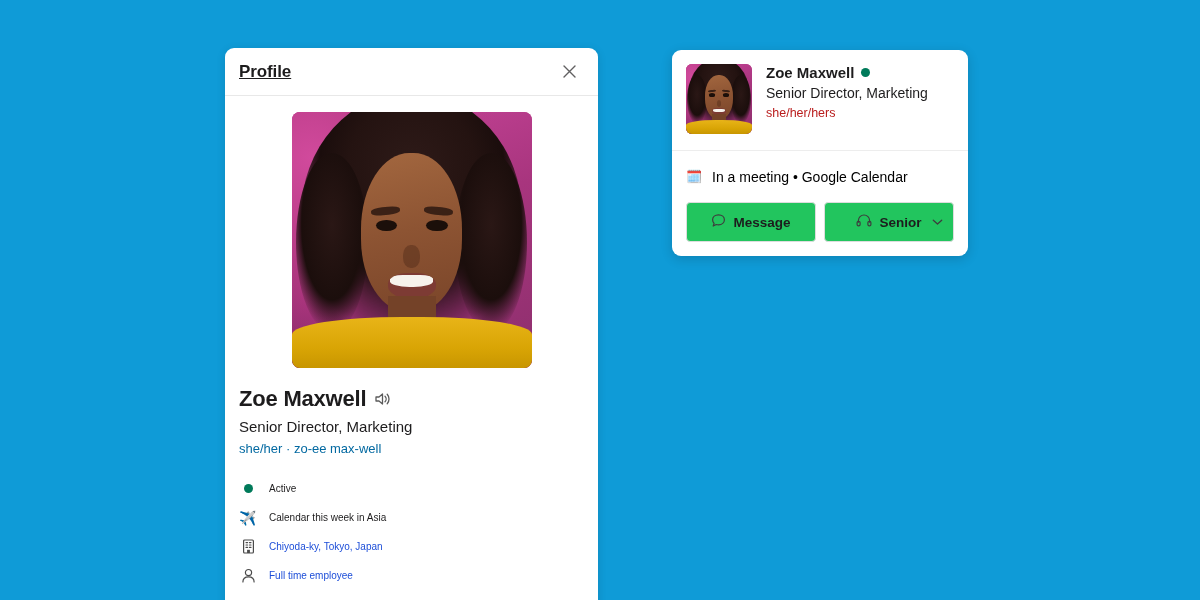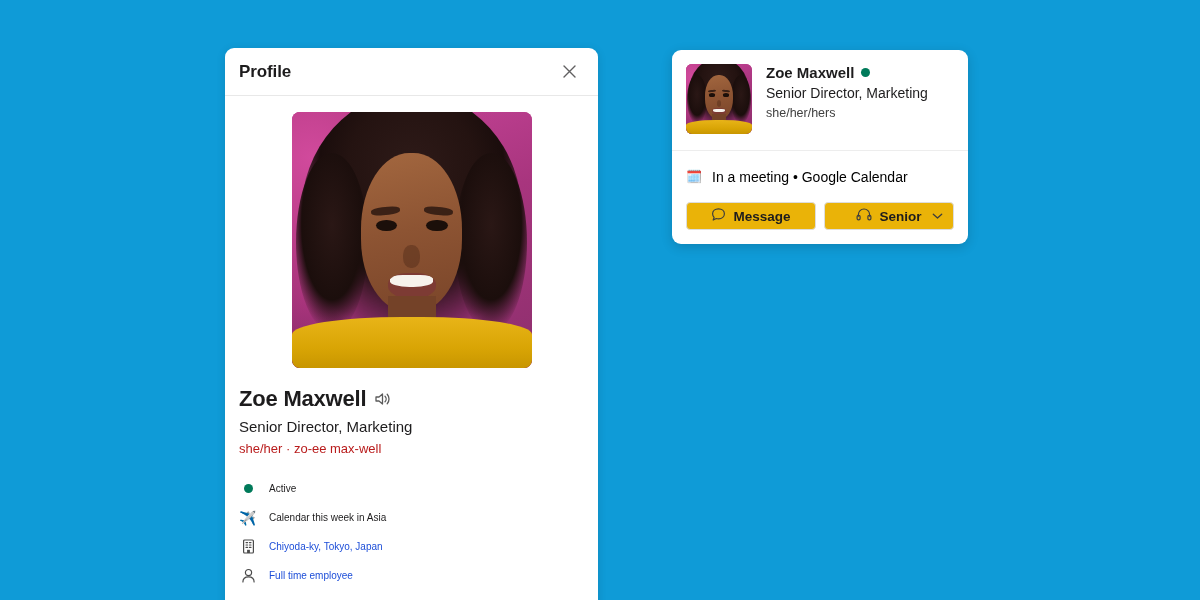--- a/index.html
+++ b/index.html
@@ -37,20 +37,21 @@
     align-items: center;
     justify-content: space-between;
     padding: 0 16px 0 14px;
   }
 
   .profile-title {
     font-size: 17px;
     font-weight: 700;
     color: #1d1c1d;
     letter-spacing: -0.1px;
+    text-decoration: underline;
   }
 
   .close-btn {
     width: 26px;
     height: 26px;
     display: flex;
     align-items: center;
     justify-content: center;
     border-radius: 4px;
     cursor: pointer;
@@ -172,21 +173,21 @@
   }
   .speaker-icon { display: flex; align-items: center; cursor: pointer; }
 
   .profile-role {
     font-size: 15px;
     color: #1d1c1d;
     margin-top: 6px;
   }
   .profile-pronoun {
     font-size: 13px;
-    color: #b91c1c;
+    color: #0369a1;
     margin-top: 6px;
   }
 
   .attr-list { margin-top: 18px; }
   .attr-row {
     display: flex;
     align-items: center;
     gap: 12px;
     height: 29px;
   }
@@ -246,21 +247,21 @@
     border-radius: 50%;
     background: #007a5a;
   }
   .hc-role {
     font-size: 14px;
     color: #1d1c1d;
     margin-top: 4px;
   }
   .hc-pronoun {
     font-size: 12.5px;
-    color: #404040;
+    color: #b91c1c;
     margin-top: 5px;
   }
 
   .hc-bottom { padding: 12px 14px 14px 14px; }
   .hc-status-row {
     display: flex;
     align-items: center;
     gap: 9px;
     height: 27px;
   }
@@ -275,24 +276,24 @@
   }
   .hc-status-text { font-size: 14px; color: #000000; }
 
   .hc-buttons {
     display: flex;
     gap: 8px;
     margin-top: 12px;
   }
   .hc-btn {
     flex: 1;
-    height: 28px;
+    height: 40px;
     border: 1px solid #ddd;
     border-radius: 4px;
-    background: #eab308;
+    background: #22c55e;
     display: flex;
     align-items: center;
     justify-content: center;
     gap: 7px;
     cursor: pointer;
     position: relative;
   }
   .hc-btn-label {
     font-size: 13.5px;
     font-weight: 700;

